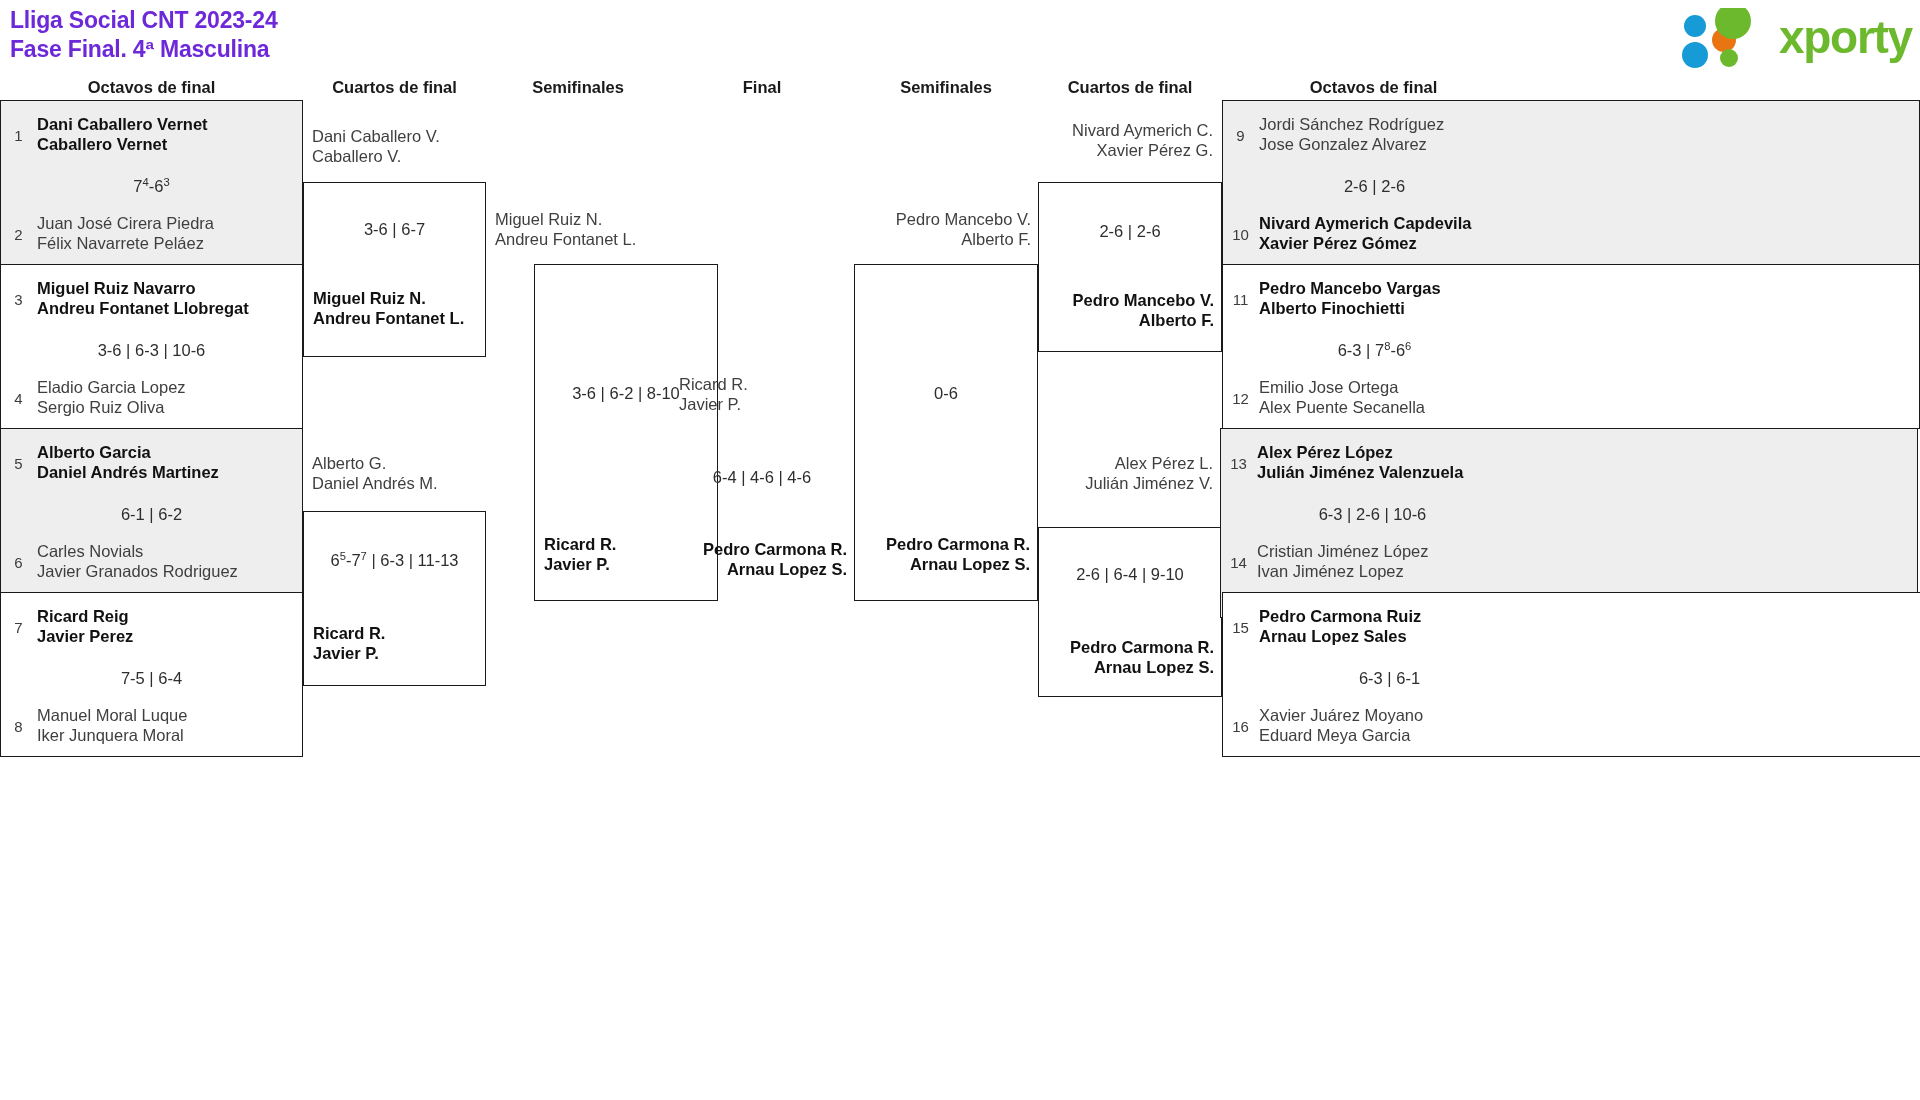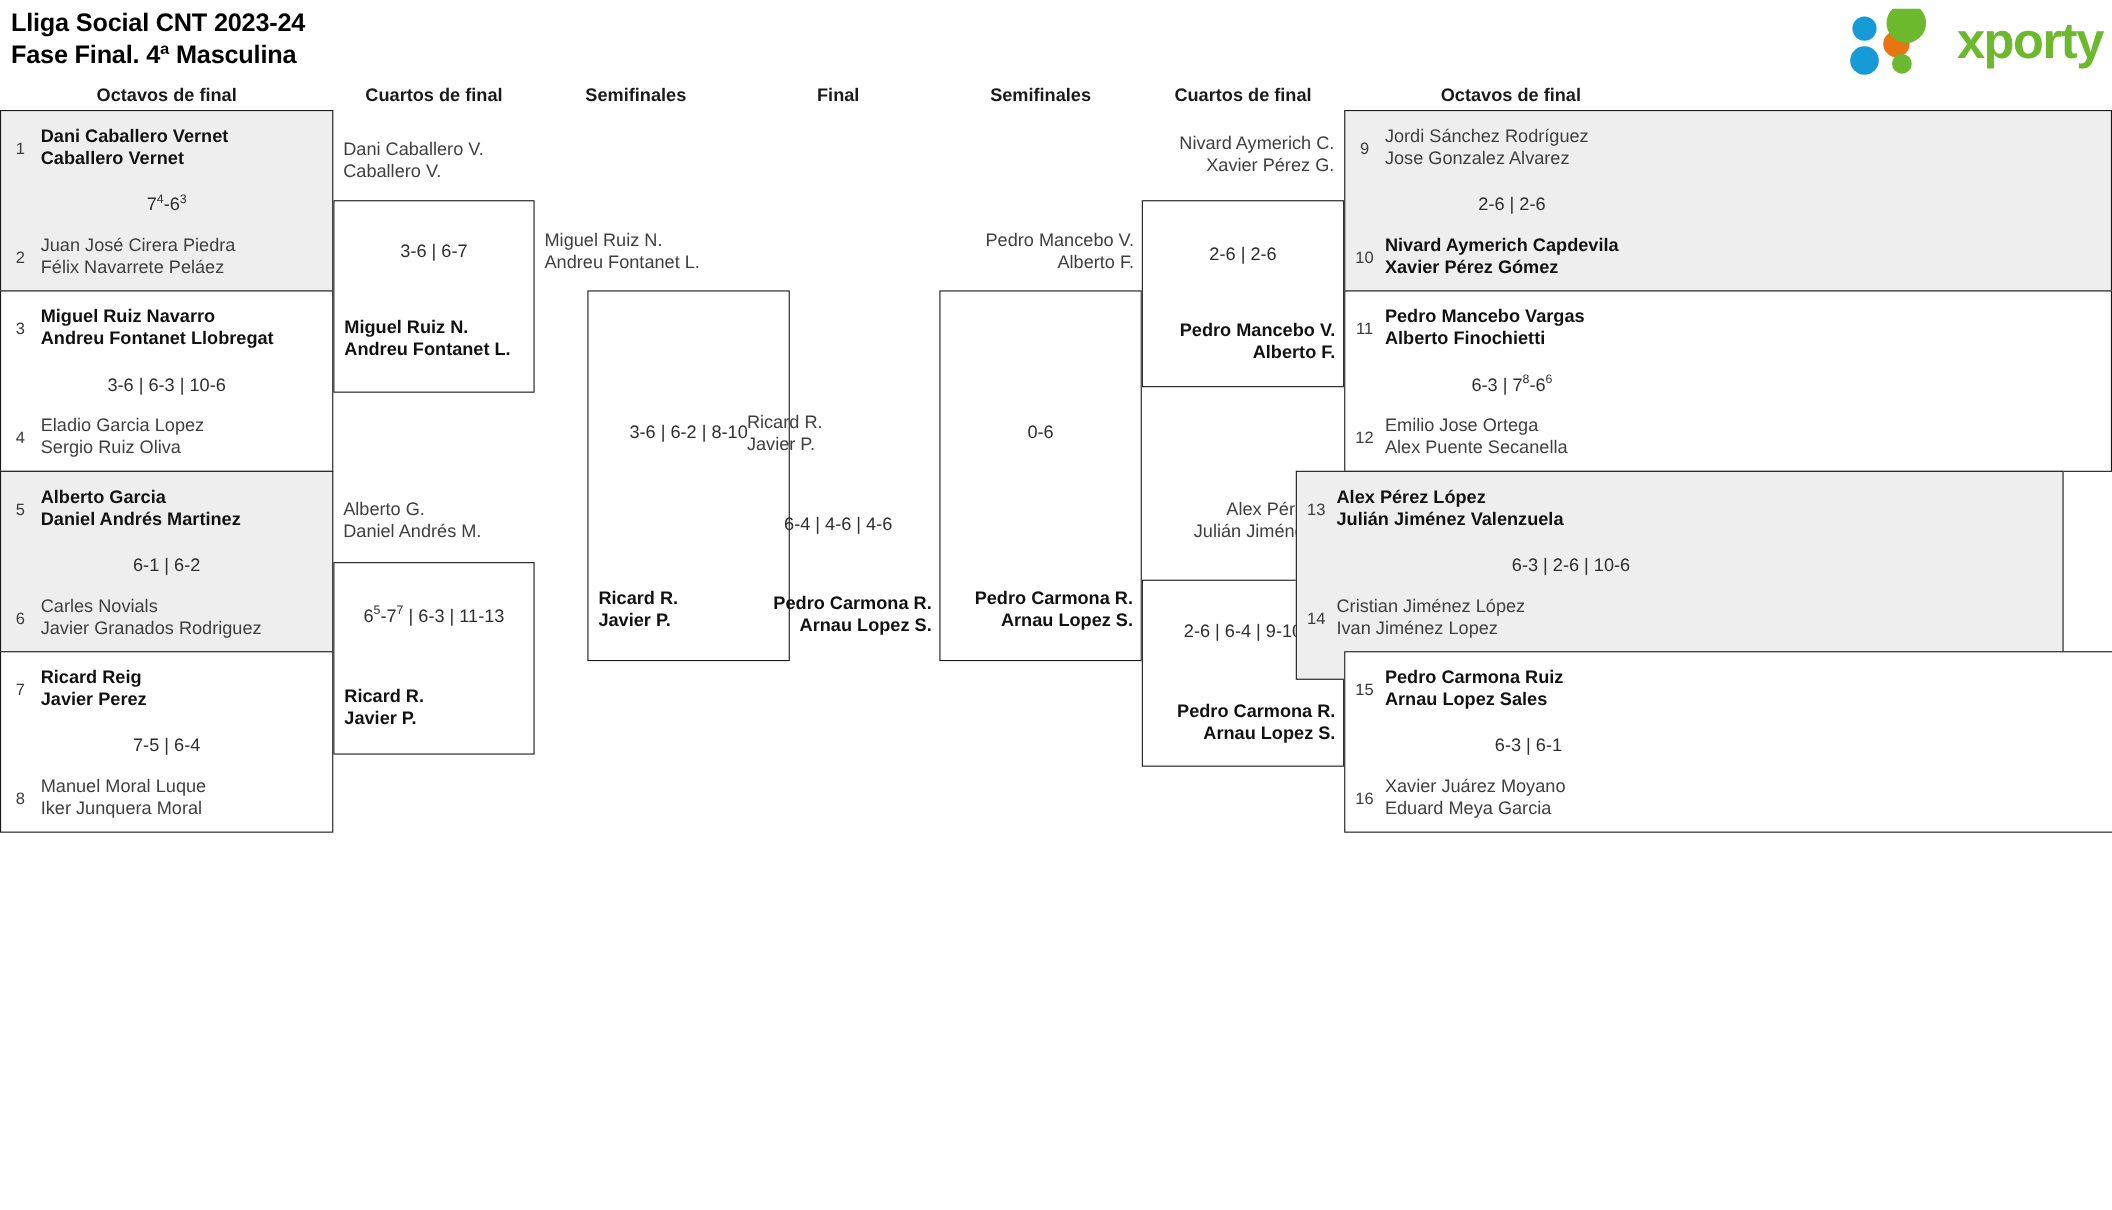--- a/index.html
+++ b/index.html
@@ -10,21 +10,21 @@
     font-family: "Liberation Sans", sans-serif;
     color: #1a1a1a;
     overflow: hidden;
   }
   #root { position: relative; width: 1920px; height: 1100px; }
 
   
   .title {
     position: absolute; left: 10px; top: 6px;
     font-size: 23px; font-weight: 700; line-height: 1.28;
-    color: #000000; letter-spacing: -0.2px;
+    color: #6d28d9; letter-spacing: -0.2px;
   }
   .title div { white-space: pre; }
 
   .logo { position: absolute; right: 14px; top: 8px; width: 235px; height: 62px; }
   .logo-word {
     position: absolute; left: 108px; top: 6px;
     font-size: 46px; font-weight: 700; color: #6cb92d;
     letter-spacing: -1.3px; line-height: 1;
   }
 
@@ -290,29 +290,29 @@
     <div class="score" style="left:0; width:303px; text-align:center; top:77px;">6-3 | 7<sup>8</sup>-6<sup>6</sup></div>
     <div class="entry lose" style="left:8px; top:112px;">
       <span class="seed">12</span>
       <span class="names">
         <span class="n">Emilio Jose Ortega</span>
           <span class="n">Alex Puente Secanella</span>
       </span>
     </div>
   </div>
 
-  <div class="box shaded" style="left:1178px; top:428px; width:698px; height:190px;">
+  <div class="box shaded" style="left:1220px; top:428px; width:698px; height:190px;">
     <div class="entry win" style="left:8px; top:13px;">
       <span class="seed">13</span>
       <span class="names">
         <span class="n">Alex Pérez López</span>
           <span class="n">Julián Jiménez Valenzuela</span>
       </span>
     </div>
-    <div class="score" style="left:0; width:303px; text-align:right; top:77px;">6-3 | 2-6 | 10-6</div>
+    <div class="score" style="left:0; width:303px; text-align:center; top:77px;">6-3 | 2-6 | 10-6</div>
     <div class="entry lose" style="left:8px; top:112px;">
       <span class="seed">14</span>
       <span class="names">
         <span class="n">Cristian Jiménez López</span>
           <span class="n">Ivan Jiménez Lopez</span>
       </span>
     </div>
   </div>
 
   <div class="box" style="left:1222px; top:592px; width:720px; height:165px;">

